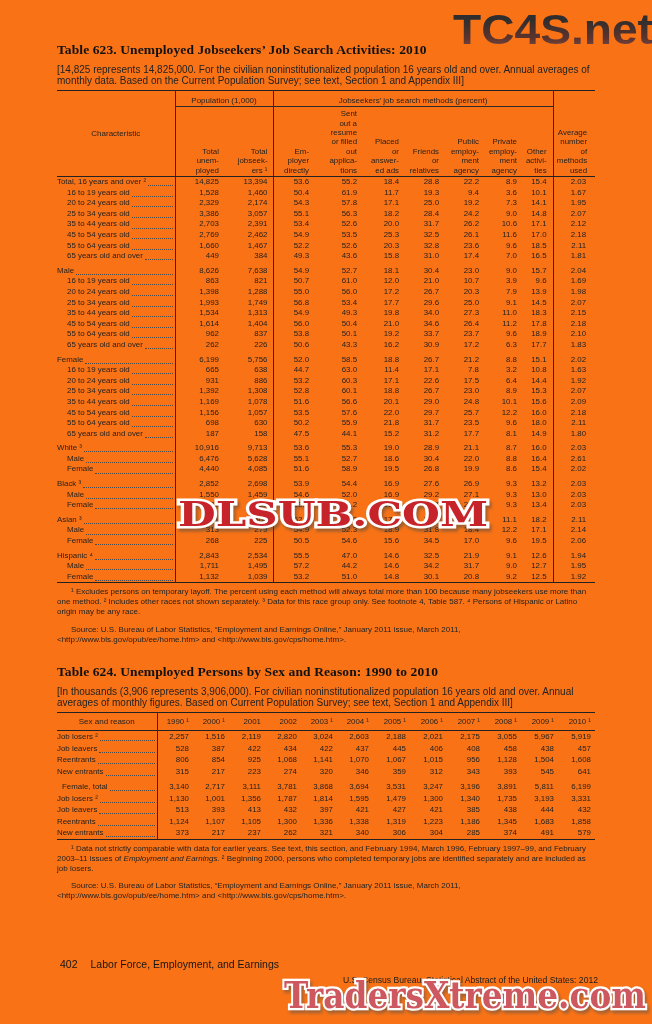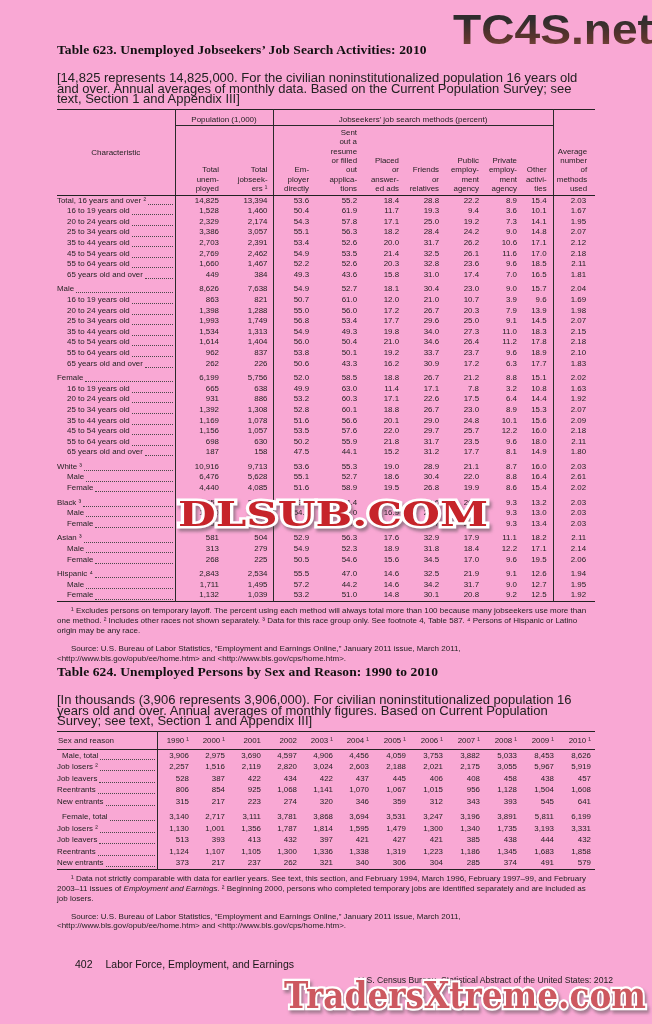--- a/index.html
+++ b/index.html
@@ -1,31 +1,31 @@
 <!DOCTYPE html>
 <html><head>
 <meta charset="utf-8">
 <style>
   html,body{margin:0;padding:0;}
   body{width:652px;height:1024px;background:#ffffff;font-family:"Liberation Sans",sans-serif;color:#1e1e1e;position:relative;overflow:hidden;}
-  .page{position:absolute;inset:0;background:#f9a8d4;}
+  .page{position:absolute;inset:0;background:#f97316;}
 
   
   .wm{position:absolute;pointer-events:none;}
   #wm-top{top:2px;right:-4px;}
   #wm-mid{top:492px;left:172px;}
   #wm-bottom{top:966px;left:278px;}
 
   
   .sect{position:absolute;left:57px;width:538px;}
   .s623{top:42px;}
   .s624{top:664px;}
 
   .tbl-title{font-family:"Liberation Serif",serif;font-weight:bold;font-size:13.5px;line-height:16px;color:#111;letter-spacing:.1px;}
-  .headnote{font-size:13px;line-height:10.6px;margin-top:15px;color:#222;}
+  .headnote{font-size:10px;line-height:10.6px;margin-top:7px;color:#222;}
 
   table{border-collapse:collapse;table-layout:fixed;width:538px;margin-top:4px;
         border-top:1.4px solid #222;border-bottom:1.4px solid #222;font-size:7.9px;color:#1f1f1f;}
   th{font-weight:normal;}
 
   
   .t623 thead th{vertical-align:bottom;}
   .t623 .hc{text-align:center;vertical-align:middle;border-right:1px solid #2a2a2a;border-bottom:1.3px solid #222;font-size:8px;}
   .t623 .hg{text-align:center;border-bottom:1px solid #2a2a2a;height:13px;font-size:8px;}
   .t623 .hpop{border-right:1px solid #2a2a2a;}
@@ -35,40 +35,40 @@
   .t623 tr.sub th:nth-child(2){border-right:1px solid #2a2a2a;padding-right:5px;}
   .t623 tr.sub th:nth-child(9){border-right:1px solid #2a2a2a;}
   .t623 tbody td{line-height:10.6px;padding:0 6px 0 0;text-align:right;vertical-align:bottom;}
   .t623 tbody td:nth-child(1){text-align:left;padding:0;border-right:1px solid #2a2a2a;}
   .t623 tbody td:nth-child(3){border-right:1px solid #2a2a2a;padding-right:5px;}
   .t623 tbody td:nth-child(10){border-right:1px solid #2a2a2a;}
   .t623 tbody td:nth-child(11){padding-right:9px;}
 
   
   .t624 thead th{line-height:15px;border-bottom:1.2px solid #222;}
-  .t624 .hl{text-align:left;border-right:1px solid #2a2a2a;font-size:8px;}
+  .t624 .hl{text-align:center;border-right:1px solid #2a2a2a;font-size:8px;}
   .t624 thead th.yr{text-align:right;padding-right:4px;}
   .t624 tbody td{line-height:11.5px;padding:0 4px 0 0;text-align:right;vertical-align:bottom;}
   .t624 tbody td:nth-child(1){text-align:left;padding:0;border-right:1px solid #2a2a2a;}
 
   
   tr.b td{font-weight:normal;}
   tr.g td{padding-top:4px;}
   .lw{display:flex;align-items:flex-end;}
   .lt{white-space:nowrap;}
   .ld{flex:1 1 auto;min-width:3px;border-bottom:1px dotted #4a4a4a;margin:0 2px 1.5px 2px;}
   .i1 .lt{padding-left:10px;}
   .i2 .lt{padding-left:5px;}
 
   .footnote{font-size:8px;line-height:9.9px;margin-top:4px;text-indent:14px;color:#222;}
   .source{font-size:8px;line-height:9.9px;margin-top:0;text-indent:14px;color:#222;}
   .em{font-style:italic;}
 
   
-  .pfooter{position:absolute;left:75px;top:958px;width:538px;}
+  .pfooter{position:absolute;left:60px;top:958px;width:538px;}
   .pf-line{display:flex;align-items:baseline;gap:13px;font-size:10.5px;color:#151515;}
   .pf-src{text-align:right;font-size:8.6px;margin-top:5px;color:#1c1c1c;}
 </style>
 </head>
 <body>
 
 <div class="page">
 
   <div class="sect s623">
     <div class="tbl-title">Table 623. Unemployed Jobseekers’ Job Search Activities: 2010</div>
@@ -231,21 +231,21 @@
             <td class="lc i1">
               <span class="lw i1">
                 <span class="lt">45 to 54 years old</span>
                 <span class="ld"></span>
               </span>
             </td>
             <td>2,769</td>
             <td>2,462</td>
             <td>54.9</td>
             <td>53.5</td>
-            <td>21.4</td>
+            <td>25.3</td>
             <td>32.5</td>
             <td>26.1</td>
             <td>11.6</td>
             <td>17.0</td>
             <td>2.18</td>
           </tr>
           <tr>
             <td class="lc i1">
               <span class="lw i1">
                 <span class="lt">55 to 64 years old</span>
@@ -445,21 +445,21 @@
           </tr>
           <tr>
             <td class="lc i1">
               <span class="lw i1">
                 <span class="lt">16 to 19 years old</span>
                 <span class="ld"></span>
               </span>
             </td>
             <td>665</td>
             <td>638</td>
-            <td>49.9</td>
+            <td>44.7</td>
             <td>63.0</td>
             <td>11.4</td>
             <td>17.1</td>
             <td>7.8</td>
             <td>3.2</td>
             <td>10.8</td>
             <td>1.63</td>
           </tr>
           <tr>
             <td class="lc i1">
@@ -823,40 +823,20 @@
           <th class="yr">2004 ¹</th>
           <th class="yr">2005 ¹</th>
           <th class="yr">2006 ¹</th>
           <th class="yr">2007 ¹</th>
           <th class="yr">2008 ¹</th>
           <th class="yr">2009 ¹</th>
           <th class="yr">2010 ¹</th>
         </tr>
       </thead>
       <tbody>
-          <tr class="b">
-            <td class="lc i2">
-              <span class="lw i2">
-                <span class="lt">Male, total</span>
-                <span class="ld"></span>
-              </span>
-            </td>
-            <td>3,906</td>
-            <td>2,975</td>
-            <td>3,690</td>
-            <td>4,597</td>
-            <td>4,906</td>
-            <td>4,456</td>
-            <td>4,059</td>
-            <td>3,753</td>
-            <td>3,882</td>
-            <td>5,033</td>
-            <td>8,453</td>
-            <td>8,626</td>
-          </tr>
           <tr>
             <td class="lc i0">
               <span class="lw i0">
                 <span class="lt">Job losers ²</span>
                 <span class="ld"></span>
               </span>
             </td>
             <td>2,257</td>
             <td>1,516</td>
             <td>2,119</td>

